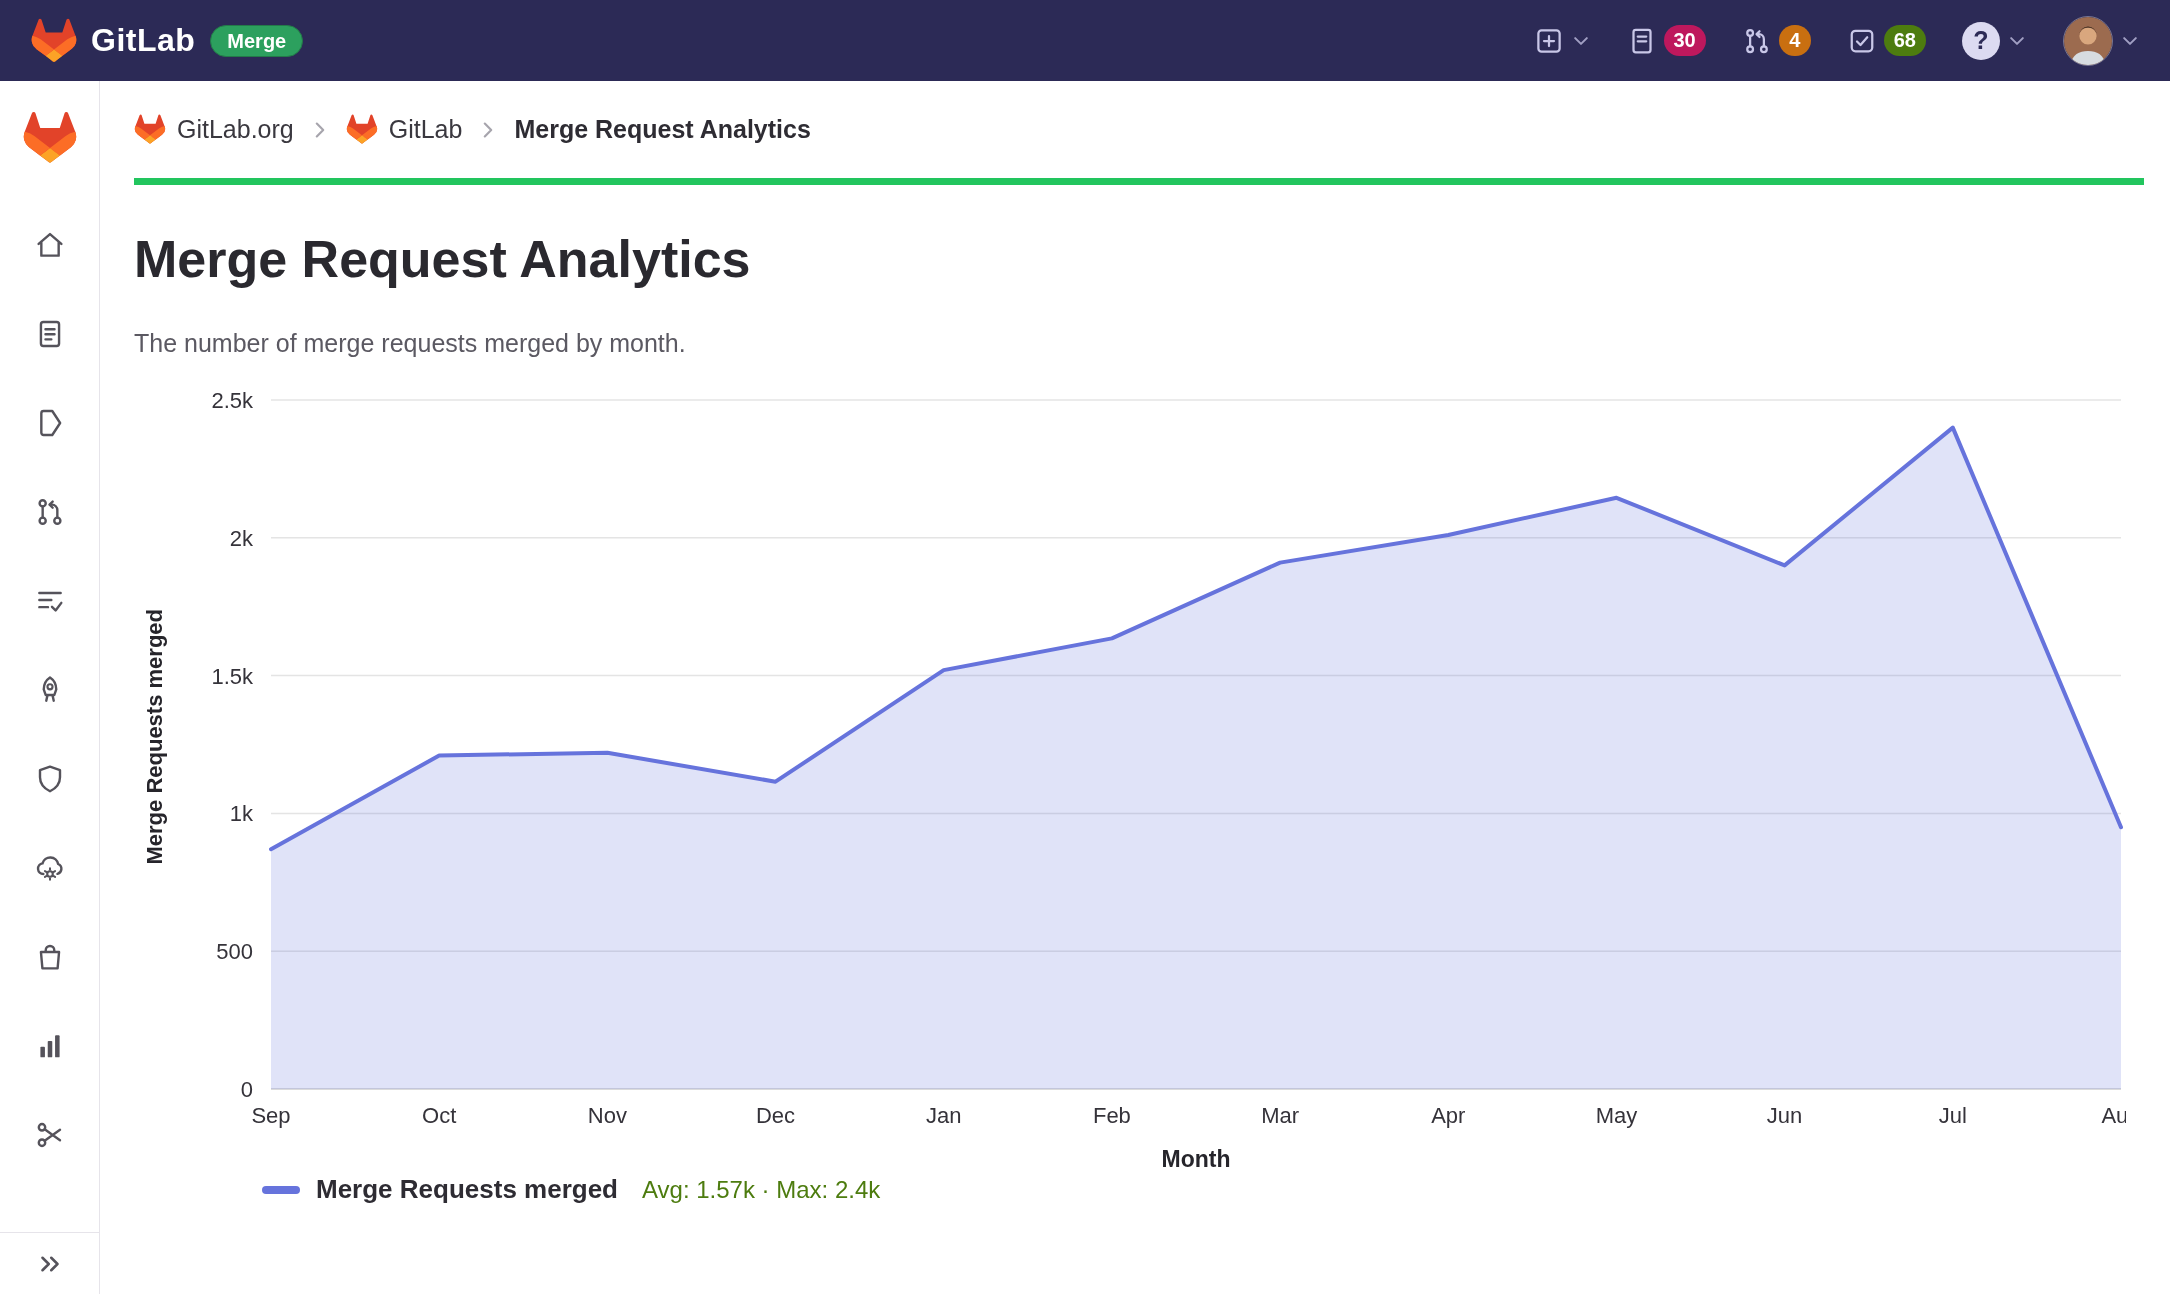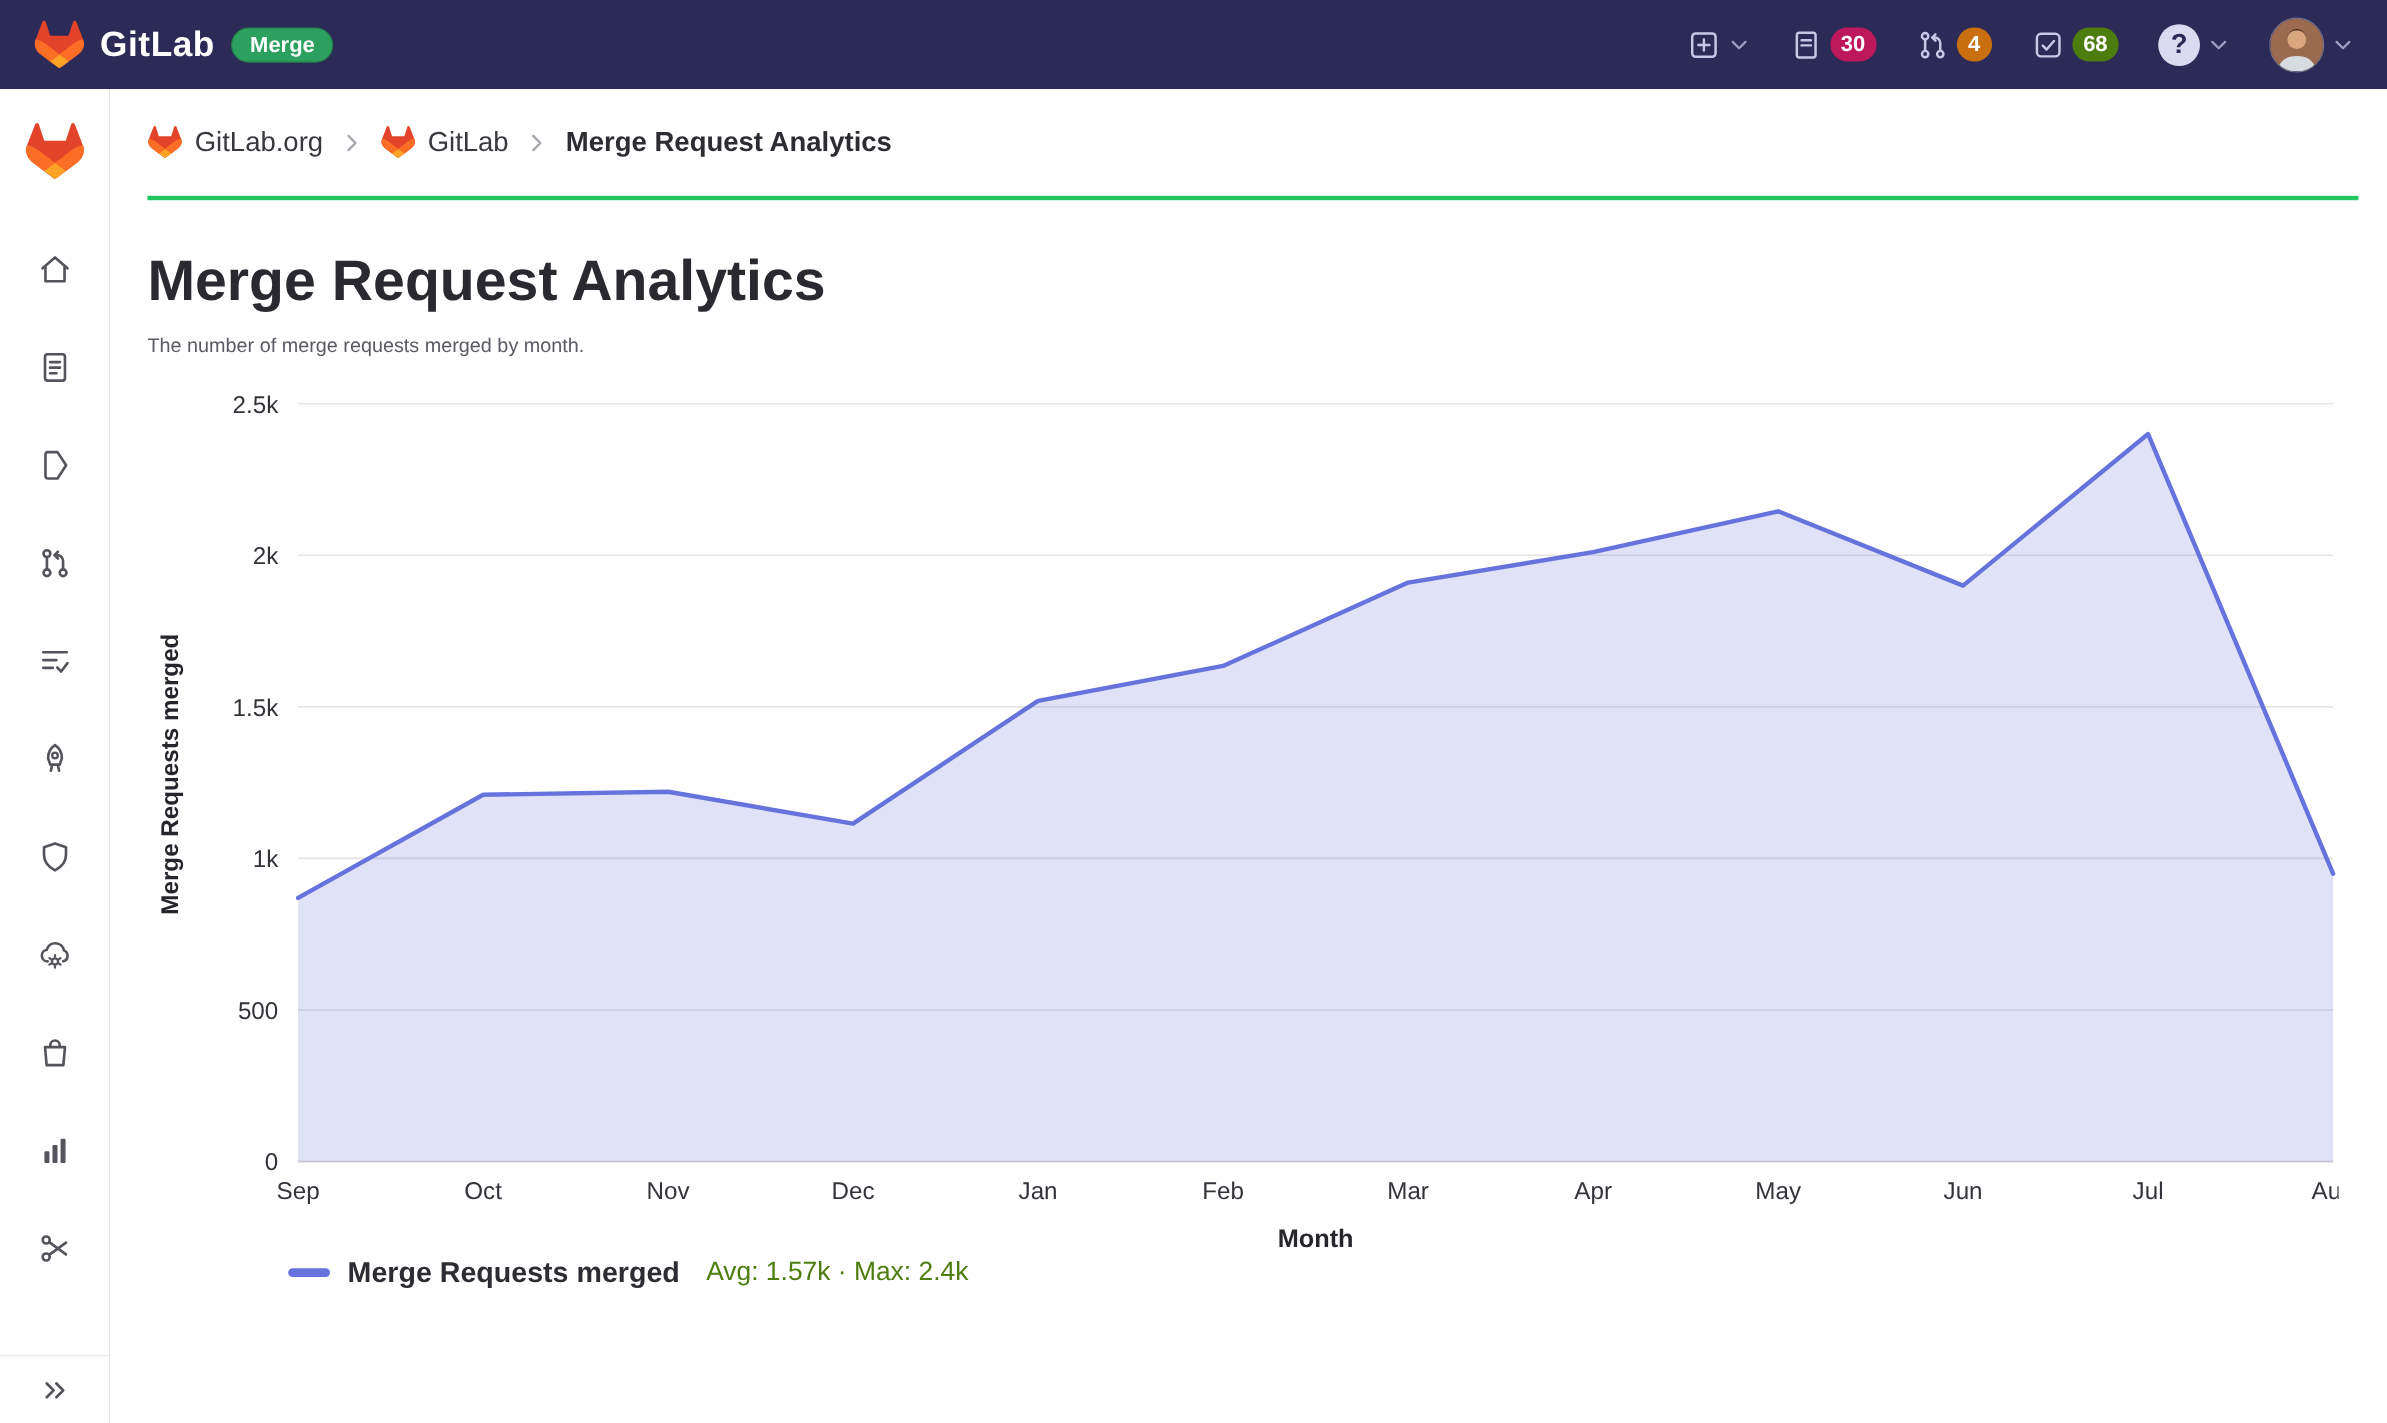--- a/index.html
+++ b/index.html
@@ -41,29 +41,29 @@
   .sidebar{width:100px;box-sizing:border-box;border-right:1px solid #e6e4ea;background:#fff;
     display:flex;flex-direction:column;align-items:center;padding-top:30px;position:relative;flex:0 0 100px;}
   .sidebar-logo{width:56px;height:54px;margin-bottom:64px;cursor:pointer;}
   .side-items{display:flex;flex-direction:column;gap:57px;align-items:center;}
   .side-icon{width:32px;height:32px;color:#55535b;cursor:pointer;}
   .bar-fill{fill:currentColor;}
   .sidebar-footer{position:absolute;bottom:0;left:0;width:100%;height:62px;border-top:1px solid #e6e4ea;
     display:flex;align-items:center;justify-content:center;color:#55535b;cursor:pointer;box-sizing:border-box;}
 
   main{flex:1;box-sizing:border-box;padding:0 26px 0 34px;background:#fff;}
-  .breadcrumb{height:97px;display:flex;align-items:center;gap:15px;border-bottom:4px solid #22c55e;}
+  .breadcrumb{height:97px;display:flex;align-items:center;gap:15px;border-bottom:7px solid #22c55e;}
   .crumb{display:flex;align-items:center;gap:11px;font-size:25px;color:#3a383f;cursor:pointer;}
   .crumb-fox{width:32px;height:31px;}
   .crumb-sep-icon{width:22px;height:22px;color:#a7a5ad;transform:rotate(-90deg);}
   .crumb-current{font-weight:700;color:#2e2c33;font-size:25px;}
 
   .page-title{font-size:52px;font-weight:700;color:#2a292f;margin:44px 0 0;}
   .section-title{font-size:38px;font-weight:700;color:#2a292f;margin:52px 0 0;}
-  .desc{font-size:18px;color:#5b5962;margin:18px 0 0;}
+  .desc{font-size:25px;color:#5b5962;margin:40px 0 0;}
 
   .chart-row{display:flex;margin-top:24px;}
   .y-title{width:42px;display:flex;align-items:center;justify-content:center;margin-bottom:80px;}
   .y-title span{writing-mode:vertical-rl;transform:rotate(180deg);font-size:22px;font-weight:700;color:#26252b;}
   #chart-svg{width:1950px;height:790px;}
 
   .legend{display:flex;align-items:center;gap:16px;margin:2px 0 0 128px;cursor:pointer;}
   .legend-swatch{width:38px;height:8px;border-radius:4px;background:#6673dc;}
   .legend-label{font-size:26px;font-weight:700;color:#2e2c33;}
   .legend-stats{font-size:24px;color:#4d7c0f;margin-left:8px;}

